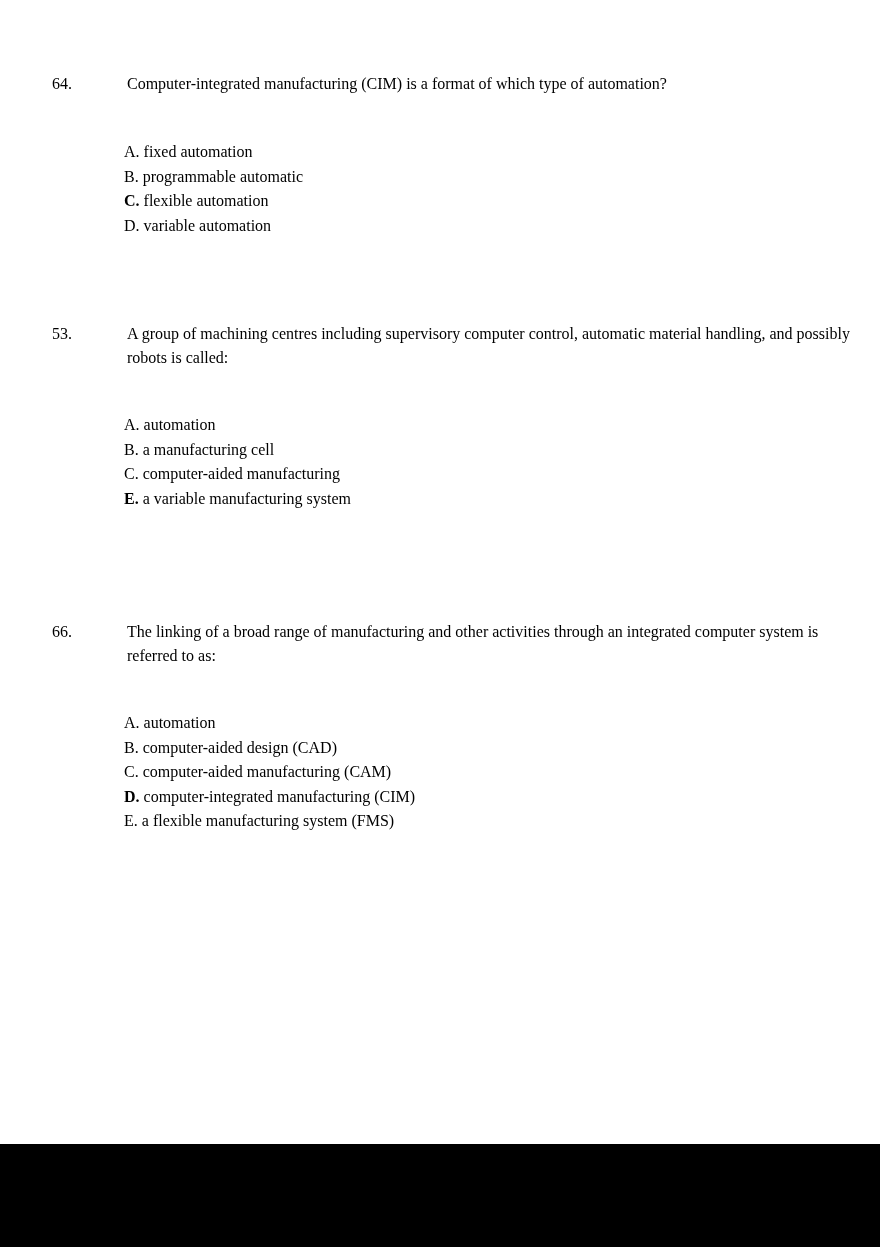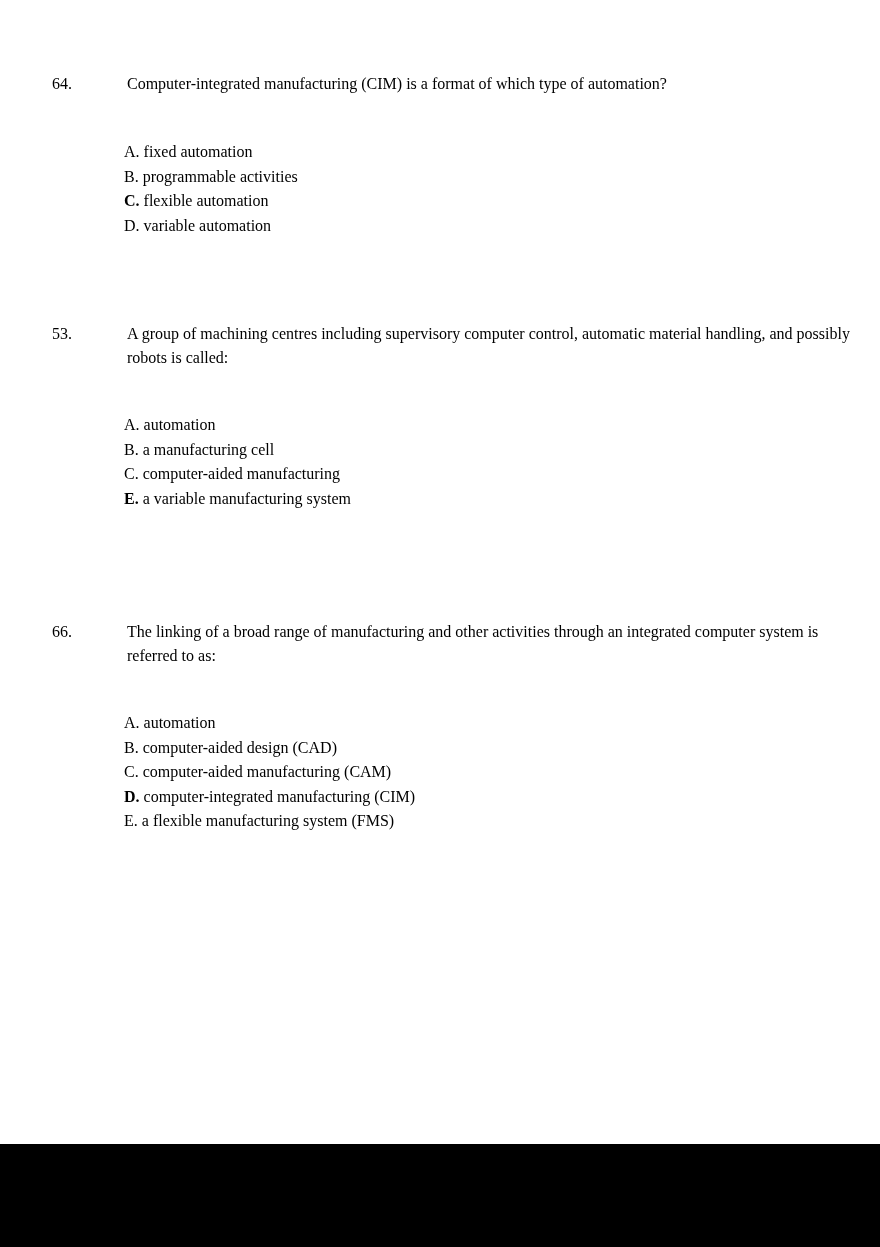--- a/index.html
+++ b/index.html
@@ -21,21 +21,21 @@
 </head>
 <body>
 
 <div class="page">
 
   <div class="question" style="top:72px;">
     <span class="qnum">64.</span>
     <span class="qtext">Computer-integrated manufacturing (CIM) is a format of which type of automation?</span>
     <div class="options" style="top:68px;">
       <div class="option"><span class="letter">A.</span> <span>fixed automation</span></div>
-      <div class="option"><span class="letter">B.</span> <span>programmable activities</span></div>
+      <div class="option"><span class="letter">B.</span> <span>programmable automatic</span></div>
       <div class="option correct"><span class="letter">C.</span> <span>flexible automation</span></div>
       <div class="option"><span class="letter">D.</span> <span>variable automation</span></div>
     </div>
   </div>
 
   <div class="question" style="top:322px;">
     <span class="qnum">53.</span>
     <span class="qtext">A group of machining centres including supervisory computer control, automatic material handling, and possibly robots is called:</span>
     <div class="options" style="top:91px;">
       <div class="option"><span class="letter">A.</span> <span>automation</span></div>

